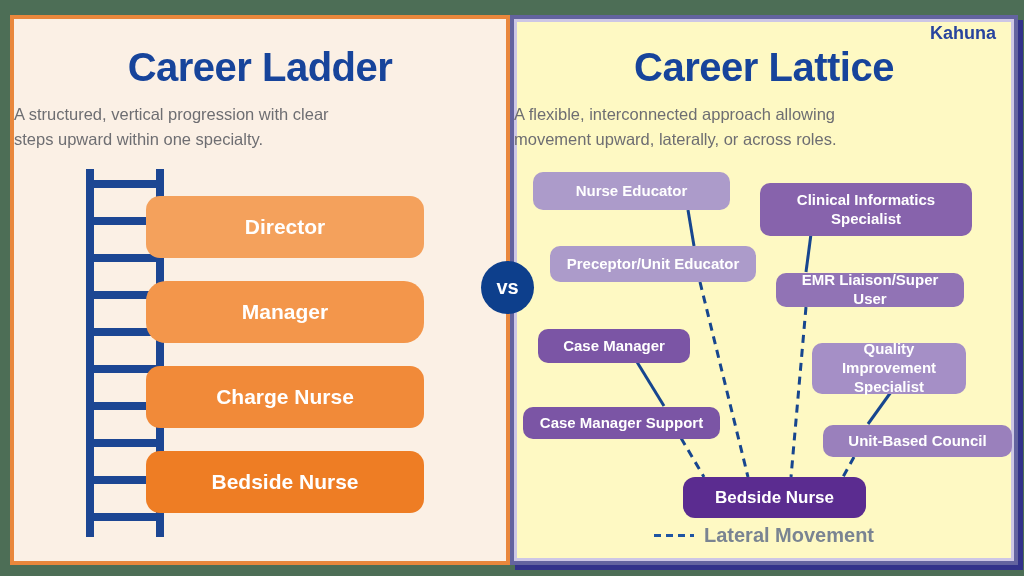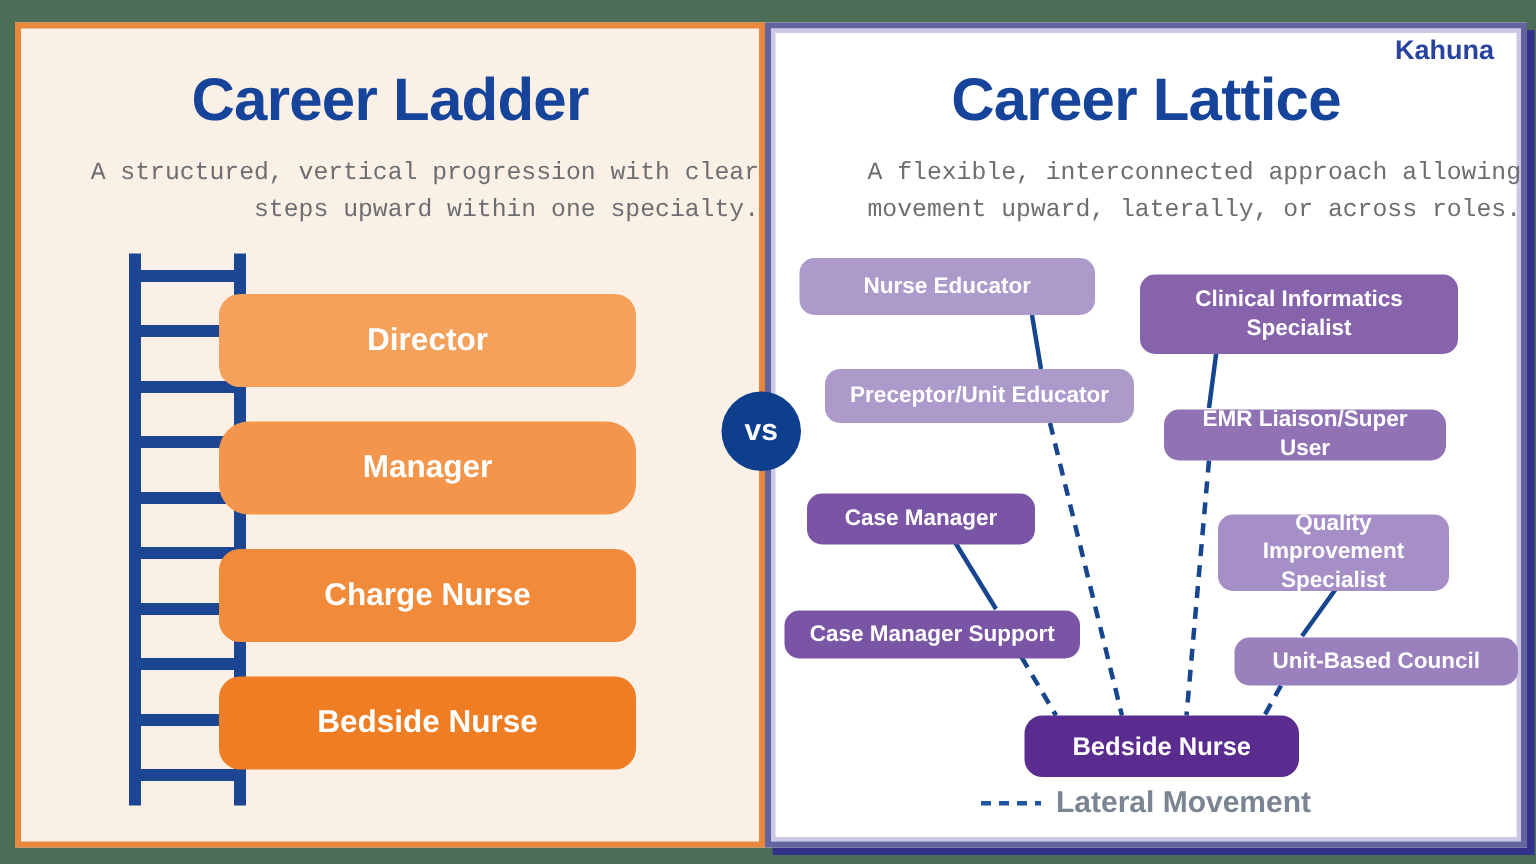--- a/index.html
+++ b/index.html
@@ -10,31 +10,31 @@
     font-family:"Liberation Sans", sans-serif;
   }
   .panel { position:absolute; top:15px; height:550px; }
   .panel-left {
     left:10px; width:500px;
     background:#FBF0E5;
     border:4px solid #E9873C;
   }
   .panel-right {
     left:510px; width:508px;
-    background:#ffffff;
+    background:#fef9c3;
     border:4px solid #63639F;
     box-shadow:5px 5px 0 0 #32328A, inset 0 0 0 3px #CDC7E5;
   }
   .panel-title {
     margin-top:26px; text-align:center;
     font-size:40px; font-weight:bold; color:#17449B; letter-spacing:-0.5px;
   }
   .panel-subtitle {
-    margin:12px auto 12px; text-align:right; white-space:pre-line;
-    font-size:16.5px; line-height:25px; color:#6E6E72;font-family:Liberation Mono, monospace;
+    margin:12px auto 12px; text-align:left; white-space:pre-line;
+    font-size:16.5px; line-height:25px; color:#6E6E72;
   }
   .logo {
     position:absolute; top:4px; right:18px;
     font-size:18px; font-weight:bold; color:#28449E; z-index:3;
   }
   
   .vs-circle {
     position:absolute; left:481px; top:261px; width:53px; height:53px;
     border-radius:50%; background:#0D3F8C; color:#fff;
     display:flex; align-items:center; justify-content:center;

